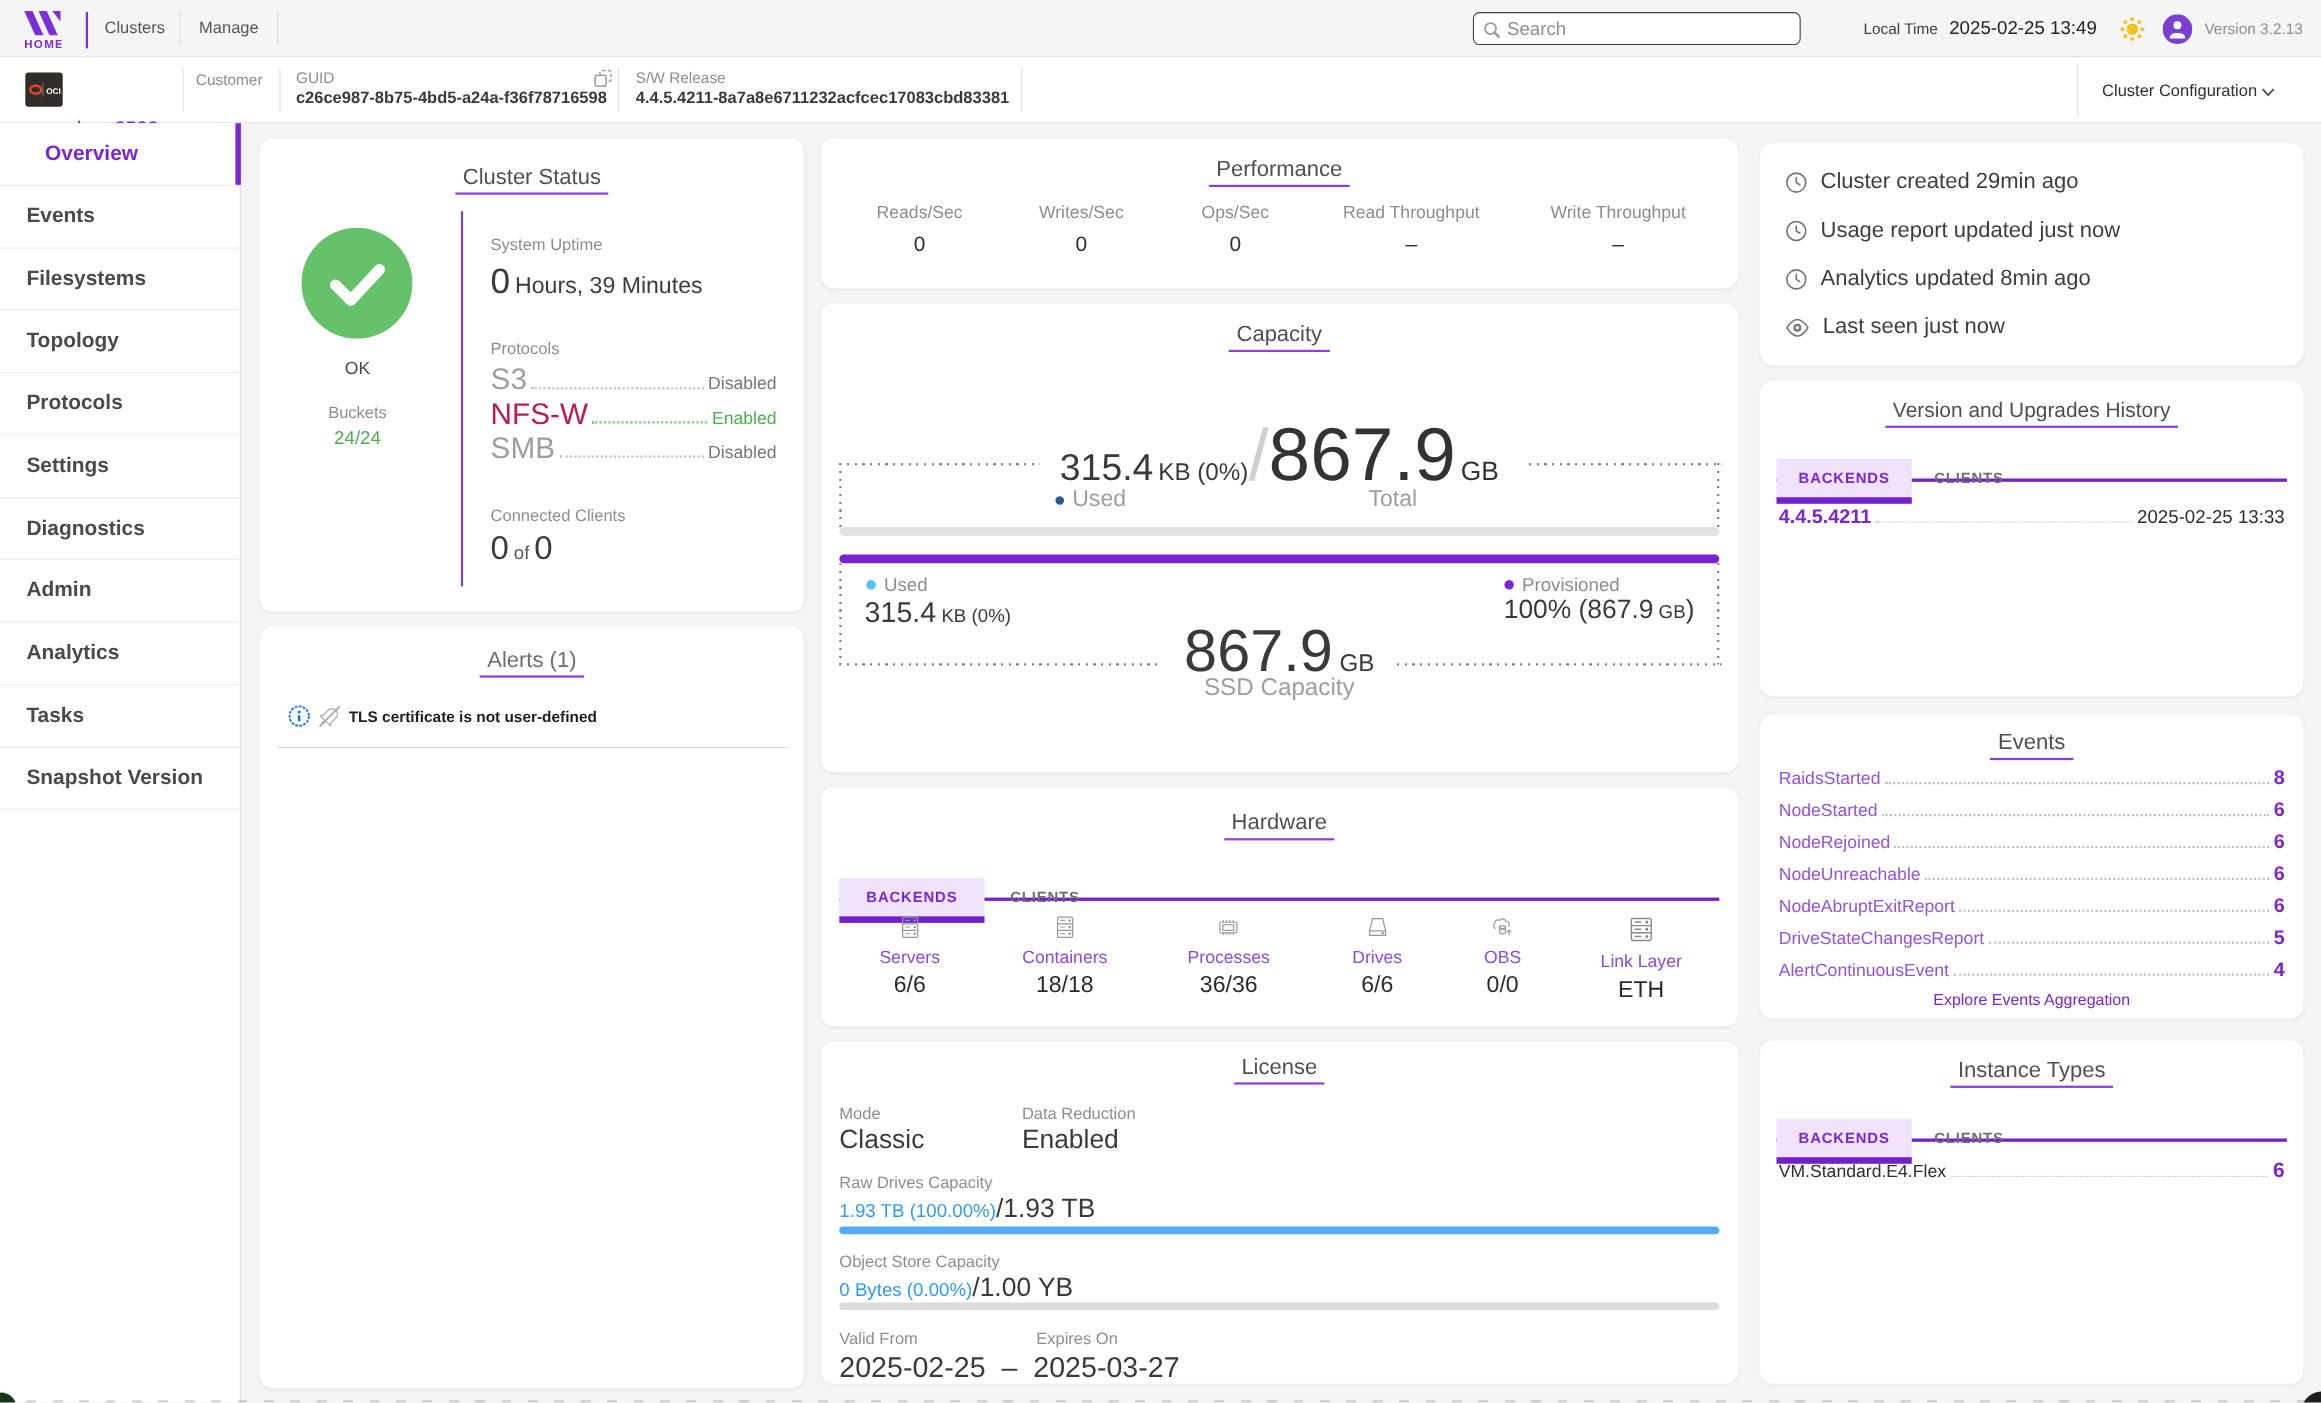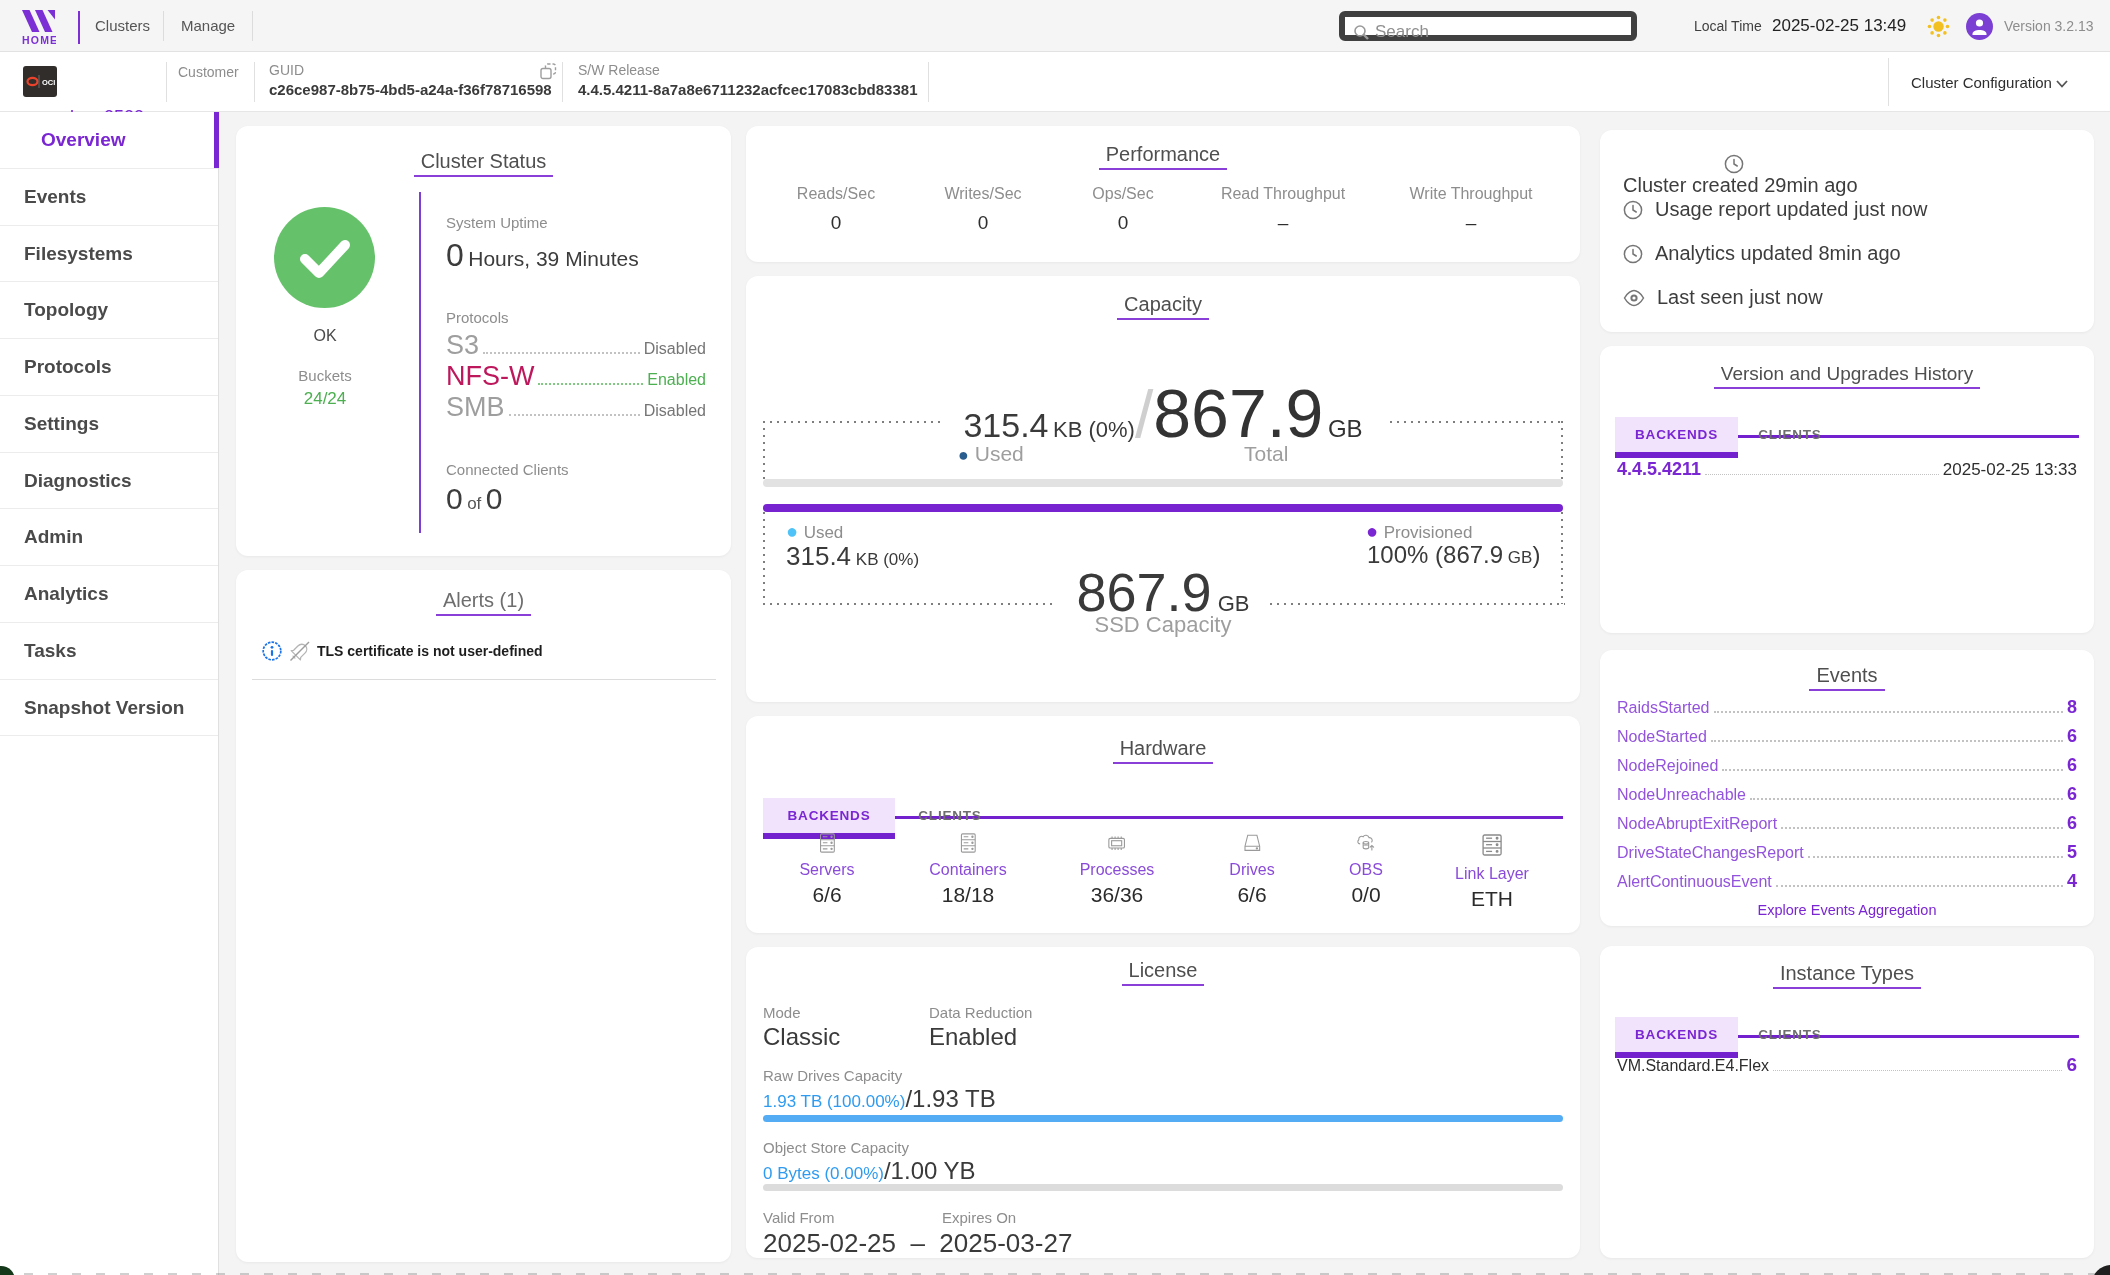--- a/index.html
+++ b/index.html
@@ -5,21 +5,21 @@
 * { margin:0; padding:0; box-sizing:border-box; }
 html,body { width:2110px; height:1275px; font-family:"Liberation Sans", sans-serif; background:#f4f4f4; overflow:hidden; position:relative; }
 #app { position:absolute; left:0; top:0; width:2110px; height:1275px; }
 .abs { position:absolute; }
 
 
 #topbar { position:absolute; left:0; top:0; width:2110px; height:52px; background:#f5f5f5; border-bottom:1px solid #e2e2e2; }
 #navdiv1 { position:absolute; left:78px; top:11px; width:2px; height:33px; background:#7b2fd4; }
 .navitem { position:absolute; top:0; height:52px; line-height:52px; font-size:17px; color:#555; }
 .navsep { position:absolute; top:11px; width:1px; height:30px; background:#dcdcdc; }
-#search { position:absolute; left:1339px; top:11px; width:298px; height:30px; background:#fff; border:6px solid #404040; border-radius:6px; }
+#search { position:absolute; left:1339px; top:11px; width:298px; height:30px; background:#fff; border:1px solid #404040; border-radius:6px; }
 #search span { position:absolute; left:30px; top:5px; font-size:17px; color:#8f8f8f; }
 .tr-label { position:absolute; top:0; height:52px; line-height:52px; }
 
 
 #header { position:absolute; left:0; top:52px; width:2110px; height:60px; background:#fff; border-bottom:1px solid #e6e6e6; }
 #ocibox { position:absolute; left:23px; top:14px; width:34px; height:31px; background:#312d2a; border-radius:3px; }
 .hlabel { font-size:14px; color:#8d8d8d; }
 .hvalue { font-size:15px; font-weight:bold; color:#3a3a3a; }
 .hsep { position:absolute; top:10px; width:1px; height:40px; background:#e0e0e0; }
 
@@ -374,21 +374,21 @@
   <div class="abs" style="left:17px; top:168px; width:800px; height:7px; background:#54adf4; border-radius:4px;"></div>
   <div class="abs" style="left:17px; top:192px; font-size:15px; color:#8d8d8d;">Object Store Capacity</div>
   <div class="abs" style="left:17px; top:210px; white-space:nowrap;"><span style="font-size:17px; color:#2e9bf0;">0 Bytes (0.00%)</span><span style="font-size:24px; color:#3a3a3a;">/1.00 YB</span></div>
   <div class="abs" style="left:17px; top:237px; width:800px; height:7px; background:#dcdcdc; border-radius:4px;"></div>
   <div class="abs" style="left:17px; top:262px; font-size:15px; color:#8d8d8d;">Valid From</div>
   <div class="abs" style="left:196px; top:262px; font-size:15px; color:#8d8d8d;">Expires On</div>
   <div class="abs" style="left:17px; top:281px; font-size:26px; color:#3a3a3a;">2025-02-25&nbsp; – &nbsp;2025-03-27</div>
 </div>
 
 <div class="card" style="left:1600px; top:130px; width:494px; height:202px;" id="infocard">
-  <div class="inforow" style="top:24px;flex-direction:column;">
+  <div class="inforow" style="top:24px;">
     <svg width="20" height="20" viewBox="0 0 20 20">
           <circle cx="10" cy="10" r="8.6" fill="none" stroke="#757575" stroke-width="1.5"></circle>
           <path d="M10 5.5 L10 10 L13.2 12" fill="none" stroke="#757575" stroke-width="1.5" stroke-linecap="round"></path>
         </svg>
     <span>Cluster created 29min ago</span>
   </div>
   <div class="inforow" style="top:68px;">
     <svg width="20" height="20" viewBox="0 0 20 20">
           <circle cx="10" cy="10" r="8.6" fill="none" stroke="#757575" stroke-width="1.5"></circle>
           <path d="M10 5.5 L10 10 L13.2 12" fill="none" stroke="#757575" stroke-width="1.5" stroke-linecap="round"></path>

